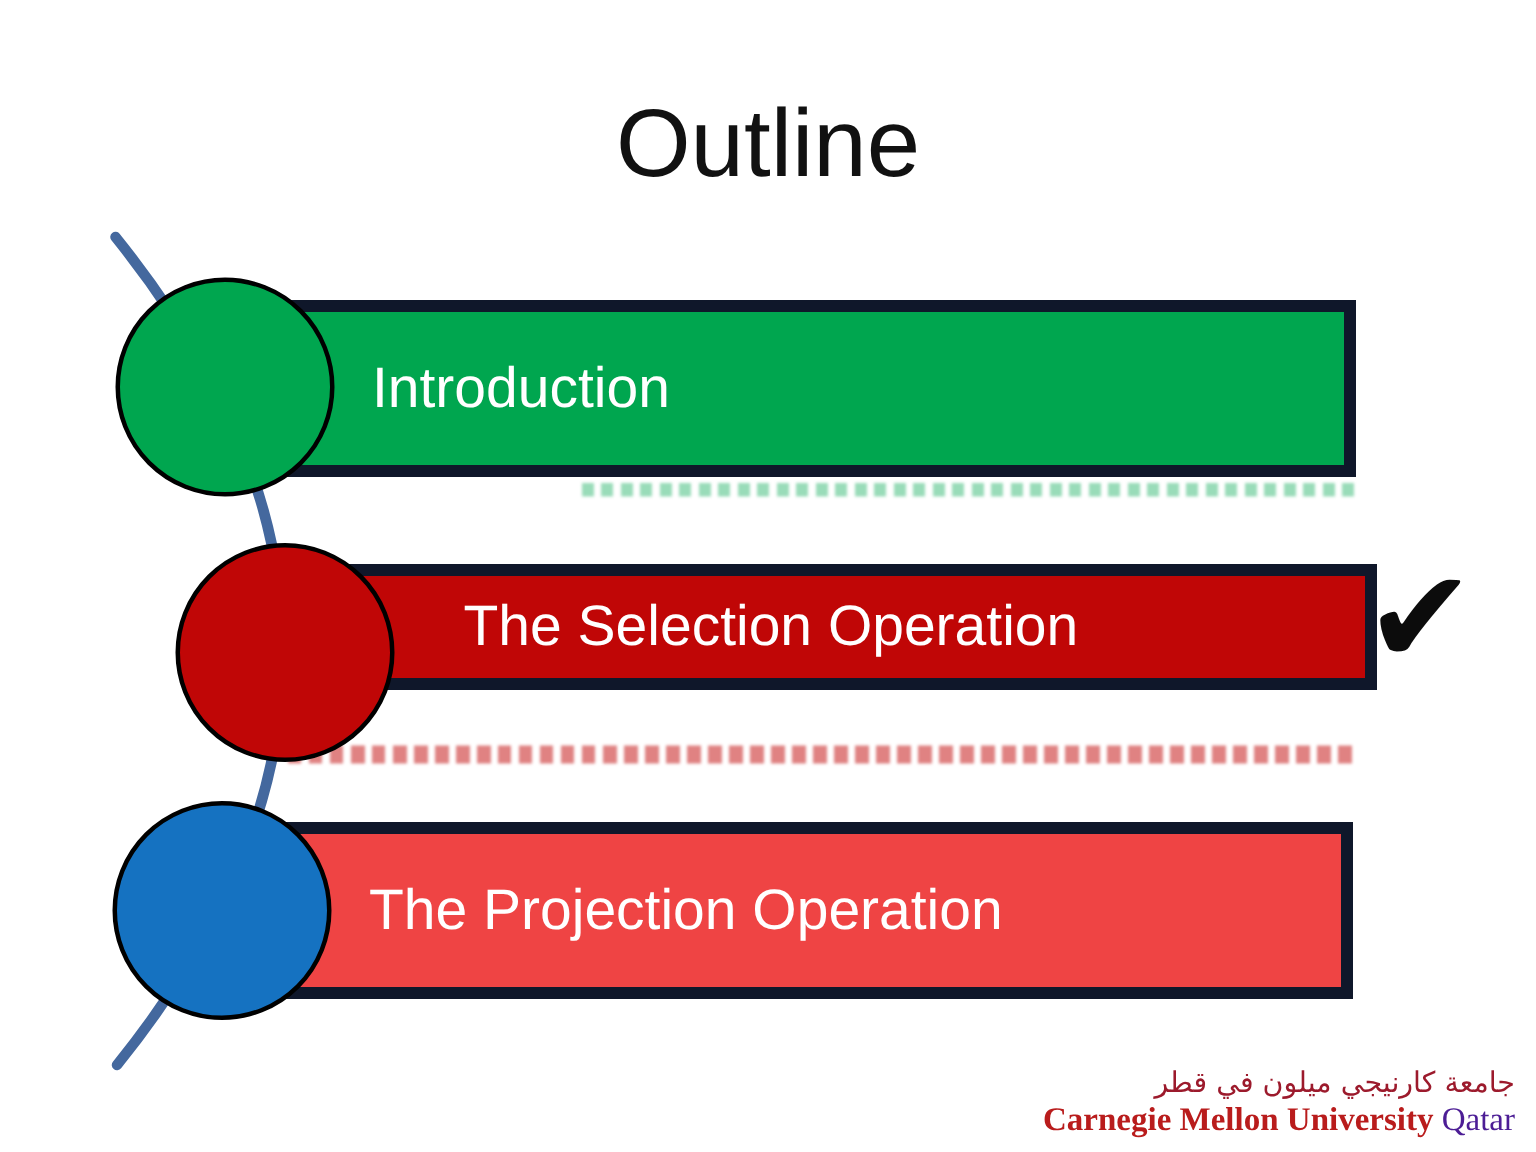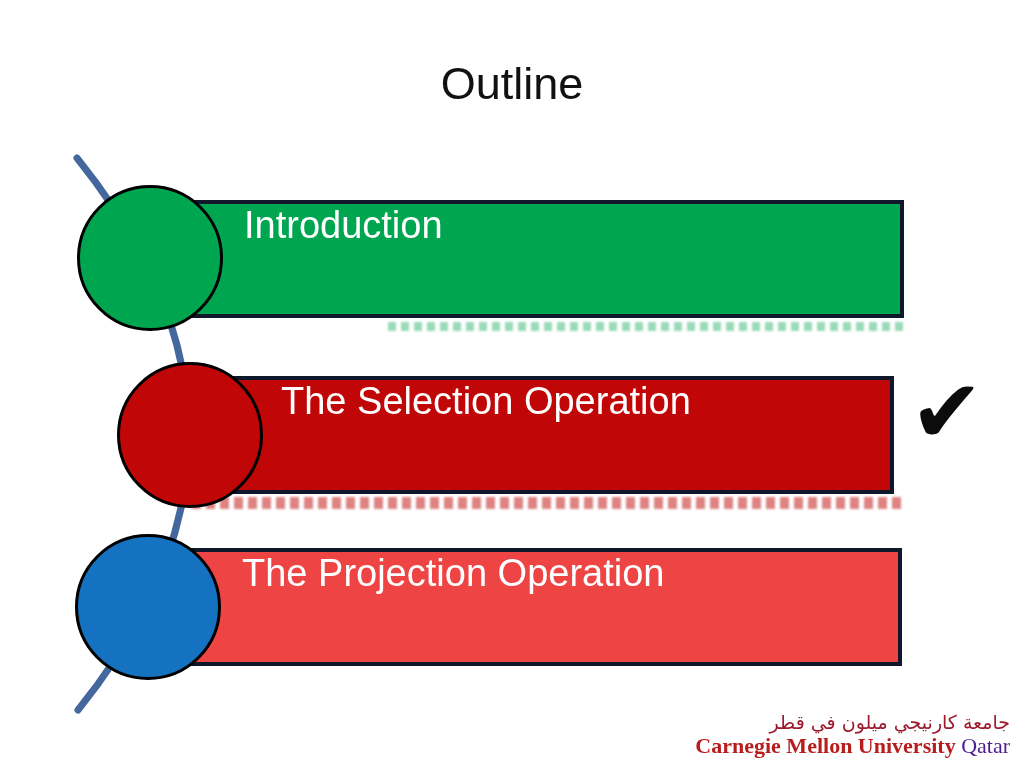--- a/index.html
+++ b/index.html
@@ -7,44 +7,45 @@
     position:relative;
     width:1024px;height:768px;
     background:#ffffff;
     overflow:hidden;
     font-family:"Liberation Sans",sans-serif;
   }
   .title{
     position:absolute;
     left:0;top:58px;width:1024px;
     text-align:center;
-    font-size:45px;
+    font-size:64px;
     font-weight:400;
     color:#111111;
     letter-spacing:0px;
   }
   .connector-svg{
     position:absolute;left:0;top:0;z-index:1;
   }
   .bar{
     position:absolute;
     z-index:3;
-    border:4px solid #0f172a;
+    border:8px solid #0f172a;
     box-sizing:border-box;
     display:flex;
+    align-items:center;
   }
   .bar .bar-label{
     color:#ffffff;
     font-size:38px;
     font-weight:400;
     white-space:nowrap;
   }
   .bar-1{left:150px;top:200px;width:754px;height:118px;}
   .bar-1 .bar-label{padding-left:90px;}
-  .bar-2{left:182px;top:376px;width:712px;height:118px;}
+  .bar-2{left:206px;top:376px;width:712px;height:84px;}
   .bar-2 .bar-label{padding-left:95px;}
   .bar-3{left:148px;top:548px;width:754px;height:118px;}
   .bar-3 .bar-label{padding-left:90px;}
   .circle{
     position:absolute;
     z-index:4;
     width:146px;height:146px;
     border:3px solid #000000;
     border-radius:50%;
     box-sizing:border-box;

